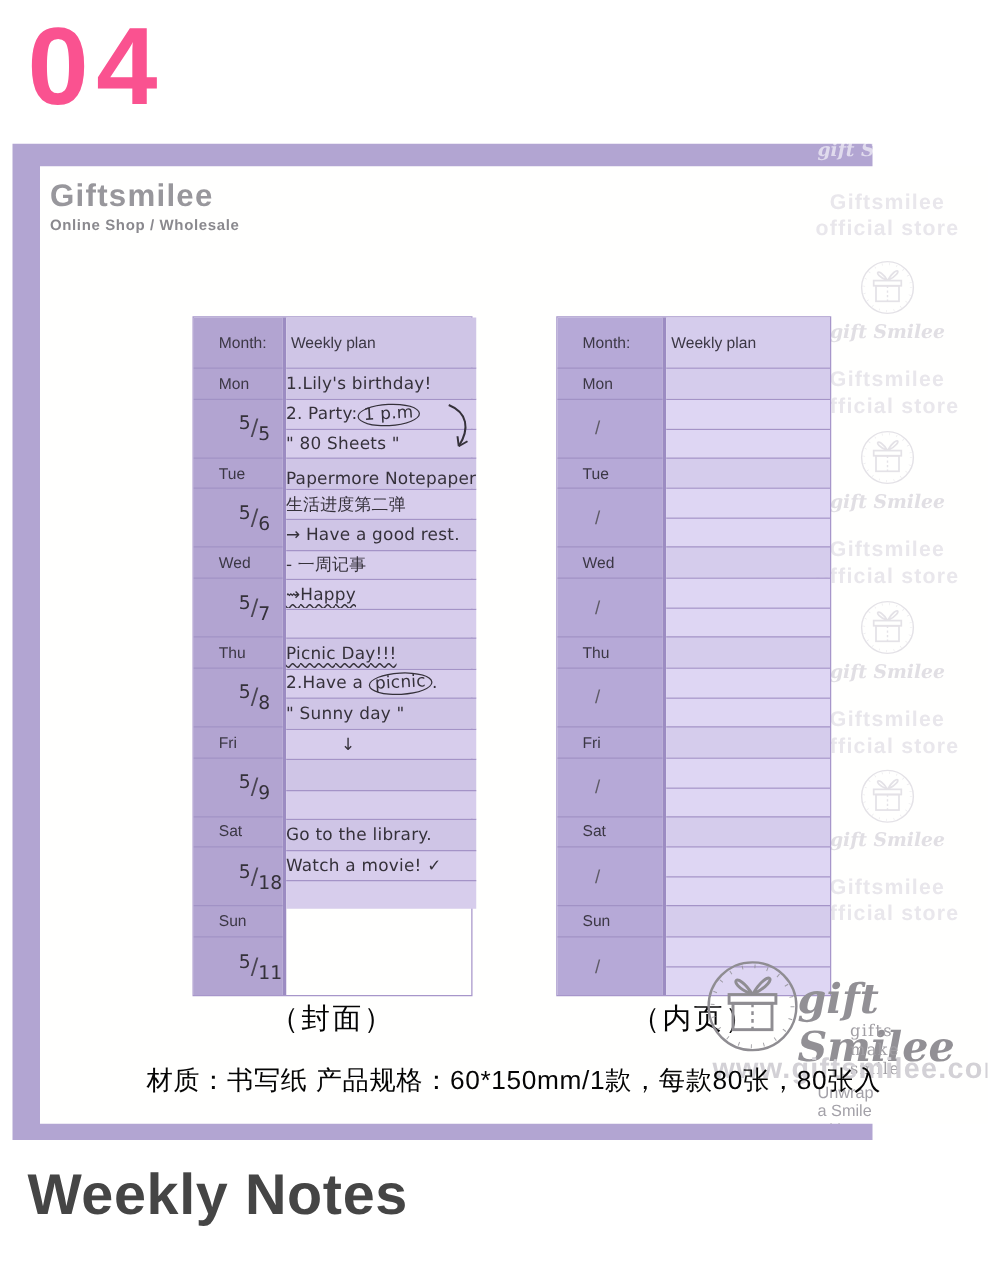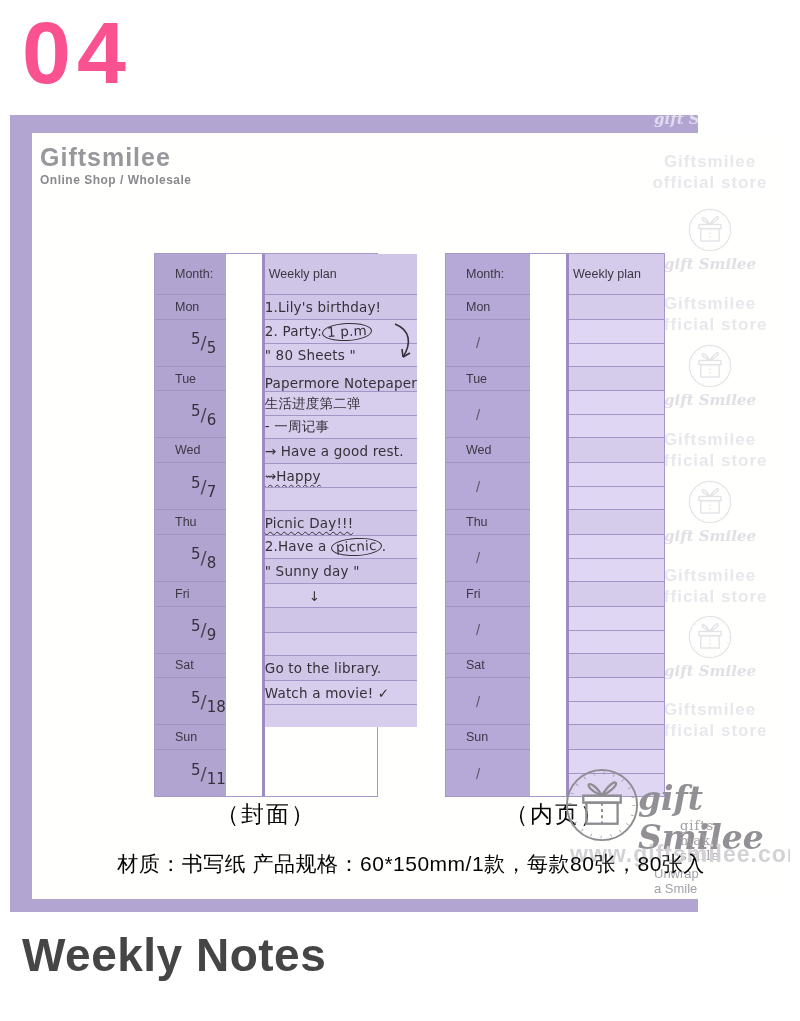--- a/index.html
+++ b/index.html
@@ -31,21 +31,21 @@
   .wm-logo svg { width:46px; height:46px; color:#e4e2e7; }
   .wm-script { font-family:"DejaVu Serif","Liberation Serif",serif; font-style:italic;
     font-weight:700; font-size:15px; color:#e1dfe4; margin-top:-2px; }
   #wm-top { position:absolute; left:620px; top:62px; width:160px; text-align:center;
     color:rgba(255,255,255,.55); z-index:3; }
   #wm-top svg { width:46px; height:46px; }
   #wm-top .wm-script { color:rgba(255,255,255,.6); }
 
   
   .pad { position:absolute; top:120px; height:544px; display:flex; z-index:2;
-    border:1px solid #a796ca;gap:36px; }
+    border:1px solid #a796ca; }
   #pad-cover { left:122px; width:224px; }
   #pad-inner { left:413px; width:220px; }
   .pcol-l { display:flex; flex-direction:column; }
   #pad-cover .pcol-l { width:88px; background:#b2a4d1; }
   #pad-inner .pcol-l { width:84px; background:#b6a9d7; }
   .pcol-r { flex:1; display:flex; flex-direction:column; position:relative;
     border-left:3px solid #9c8cc2; }
   .lcell { border-top:1px solid #a192c5; display:flex; align-items:center; }
   .lcell.first { border-top:none; }
   .hcell { height:40px; }
@@ -230,25 +230,25 @@
           </div>
           <div class="rline band-b" style="height: 23px;">
             <span class="hw"><span>" 80 Sheets "</span></span>
           </div>
           <div class="rline band-a" style="height: 25px; align-items: flex-end;">
             <span class="hw"><span>Papermore Notepaper</span></span>
           </div>
           <div class="rline band-b" style="height: 24px;">
             <span class="hw"><span>生活进度第二弹</span></span>
           </div>
+          <div class="rline band-a" style="height: 25px;">
+            <span class="hw"><span>→  Have a good rest.</span></span>
+          </div>
           <div class="rline band-b" style="height: 23px;">
             <span class="hw"><span>- 一周记事</span></span>
-          </div>
-          <div class="rline band-a" style="height: 25px;">
-            <span class="hw"><span>→  Have a good rest.</span></span>
           </div>
           <div class="rline band-b" style="height: 24px;">
             <span class="hw"><span class="wavy">⇝Happy</span></span>
           </div>
           <div class="rline band-b" style="height: 23px;">
             <span class="hw"><span></span></span>
           </div>
           <div class="rline band-a" style="height: 25px;">
             <span class="hw"><span class="wavy">Picnic Day!!!</span></span>
           </div>

